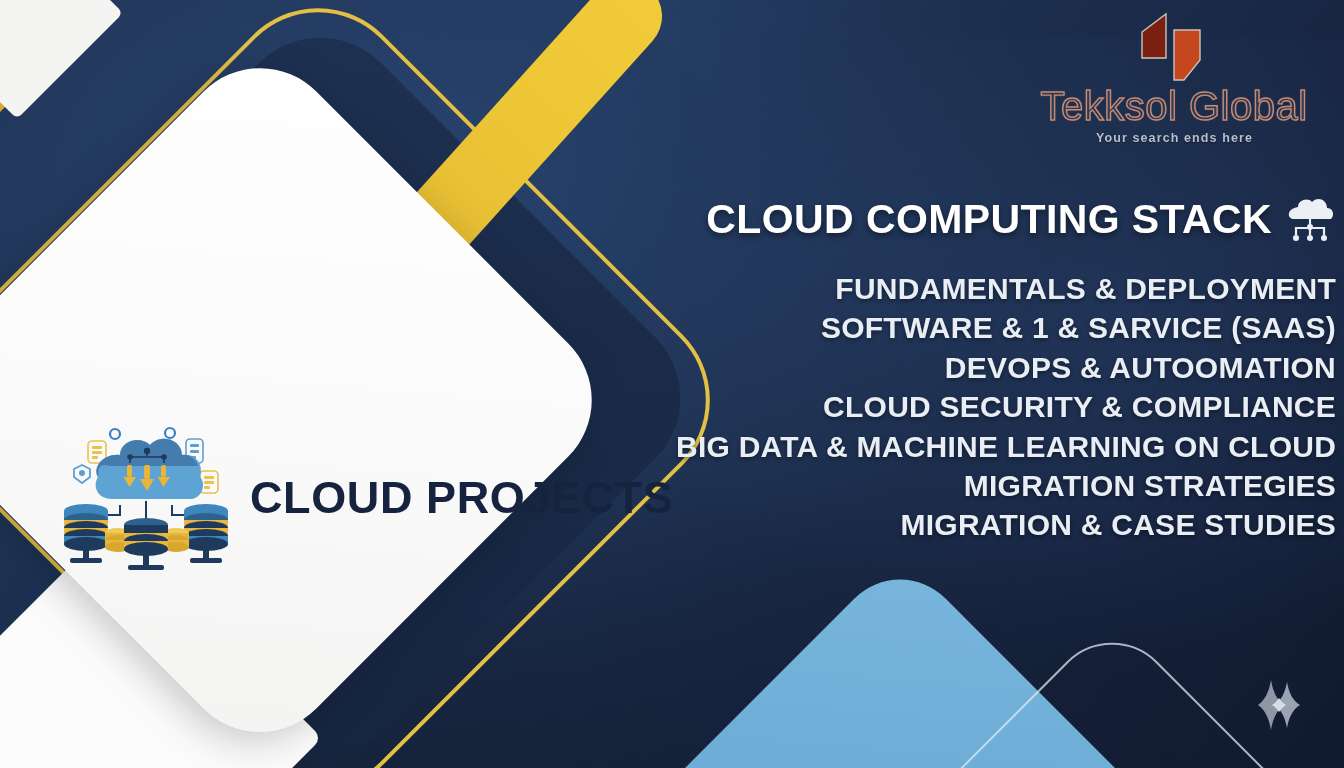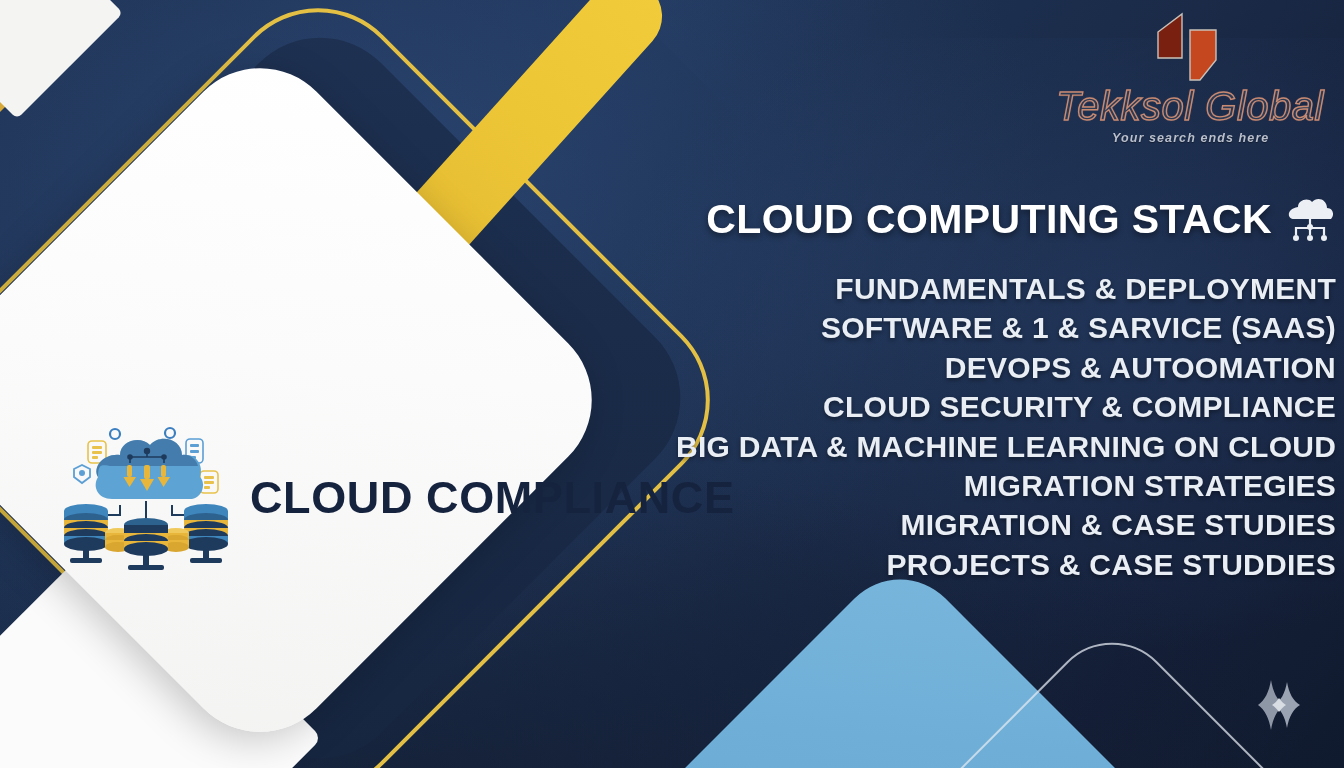--- a/index.html
+++ b/index.html
@@ -150,25 +150,24 @@
     width: 400px; height: 400px;
     border: 2px solid rgba(226,232,240,.75);
     border-radius: 64px;
     transform: rotate(45deg);
     background: transparent;
   }
 
   
   .logo-block {
     position: absolute;
-    right: 4px;
+    right: 20px;
     top: 8px;
     width: 300px;
     text-align: right;
-    font-style: italic;
   }
   .logo-mark {
     height: 76px;
     display: flex;
     align-items: flex-start;
     justify-content: center;
     margin-bottom: 2px;
   }
   .logo-wordmark {
     font-size: 40px;
@@ -373,21 +372,21 @@
           <ellipse cx="86" cy="114" rx="22" ry="7" fill="#1e3a5c"></ellipse>
           <rect x="64" y="114" width="44" height="8" fill="#e8b63b"></rect>
           <ellipse cx="86" cy="122" rx="22" ry="7" fill="#1e3a5c"></ellipse>
           <rect x="64" y="122" width="44" height="8" fill="#e8b63b"></rect>
           <ellipse cx="86" cy="130" rx="22" ry="7" fill="#1e3a5c"></ellipse>
           <rect x="83" y="134" width="6" height="12" fill="#1e3a5c"></rect>
           <rect x="68" y="146" width="36" height="5" rx="2" fill="#1e3a5c"></rect>
         </g>
       </svg>
     </div>
-    <div class="cc-label">CLOUD COMPLIANCE</div>
+    <div class="cc-label">CLOUD PROJECTS</div>
   </div>
 
   <div class="blue-diamond"></div>
   <div class="white-outline-diamond"></div>
 
   <div class="logo-block">
     <div class="logo-mark">
       <svg viewBox="0 0 100 78" width="100" height="78" xmlns="http://www.w3.org/2000/svg">
         <path d="M18 24 L42 6 L42 50 L18 50 Z" fill="#7a2010" stroke="#c9c2bb" stroke-width="1.4"></path>
         <path d="M50 22 L76 22 L76 52 L60 72 L50 72 Z" fill="#c4471f" stroke="#c9c2bb" stroke-width="1.4"></path>
@@ -417,21 +416,20 @@
       </div>
     </div>
     <ul class="topic-list">
       <li>FUNDAMENTALS &amp; DEPLOYMENT</li>
       <li>SOFTWARE &amp; 1 &amp; SARVICE (SAAS)</li>
       <li>DEVOPS &amp; AUTOOMATION</li>
       <li>CLOUD SECURITY &amp; COMPLIANCE</li>
       <li>BIG DATA &amp; MACHINE LEARNING ON CLOUD</li>
       <li>MIGRATION STRATEGIES</li>
       <li>MIGRATION &amp; CASE STUDIES</li>
-      <li>PROJECTS &amp; CASE STUDDIES</li>
     </ul>
   </div>
 
   <div class="sparkle">
     <svg viewBox="0 0 58 58" width="58" height="58" xmlns="http://www.w3.org/2000/svg">
       <path d="M21 4 C23 16, 27 24, 34 29 C27 34, 23 42, 21 54
                C19 42, 15 34, 8 29 C15 24, 19 16, 21 4 Z" fill="#8e97a6"></path>
       <path d="M37 6 C39 17, 43 25, 50 29 C43 33, 39 41, 37 52
                C35 41, 31 33, 24 29 C31 25, 35 17, 37 6 Z" fill="#9aa3b2"></path>
       <path d="M29 22 C31 25, 33 27, 36 29 C33 31, 31 33, 29 36

